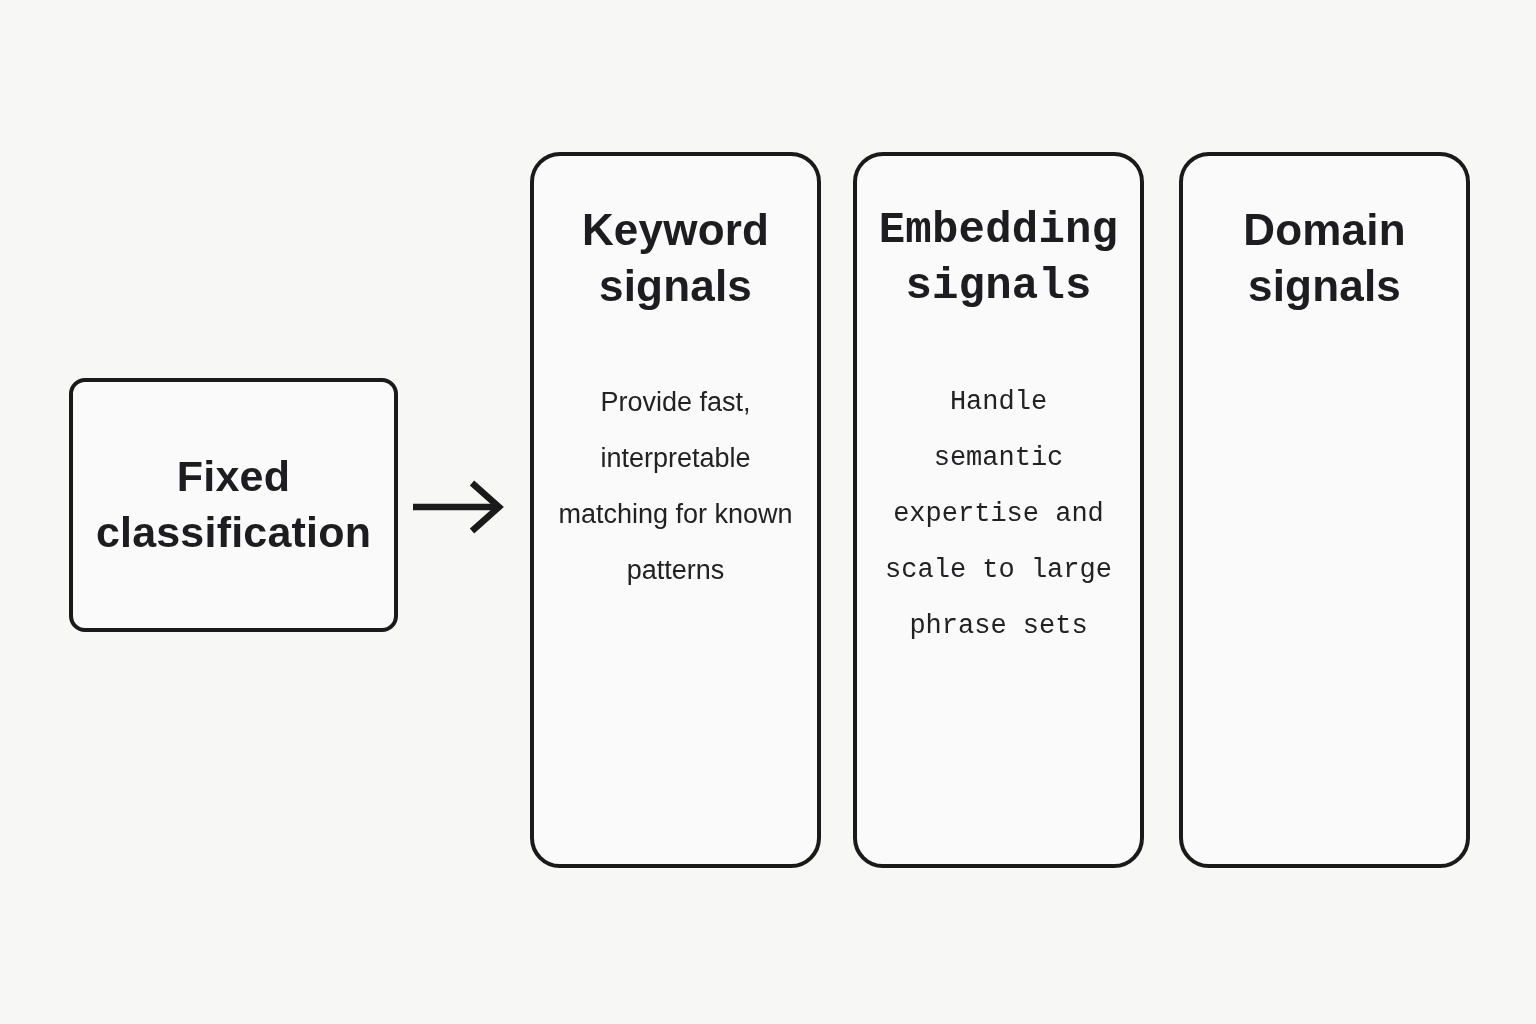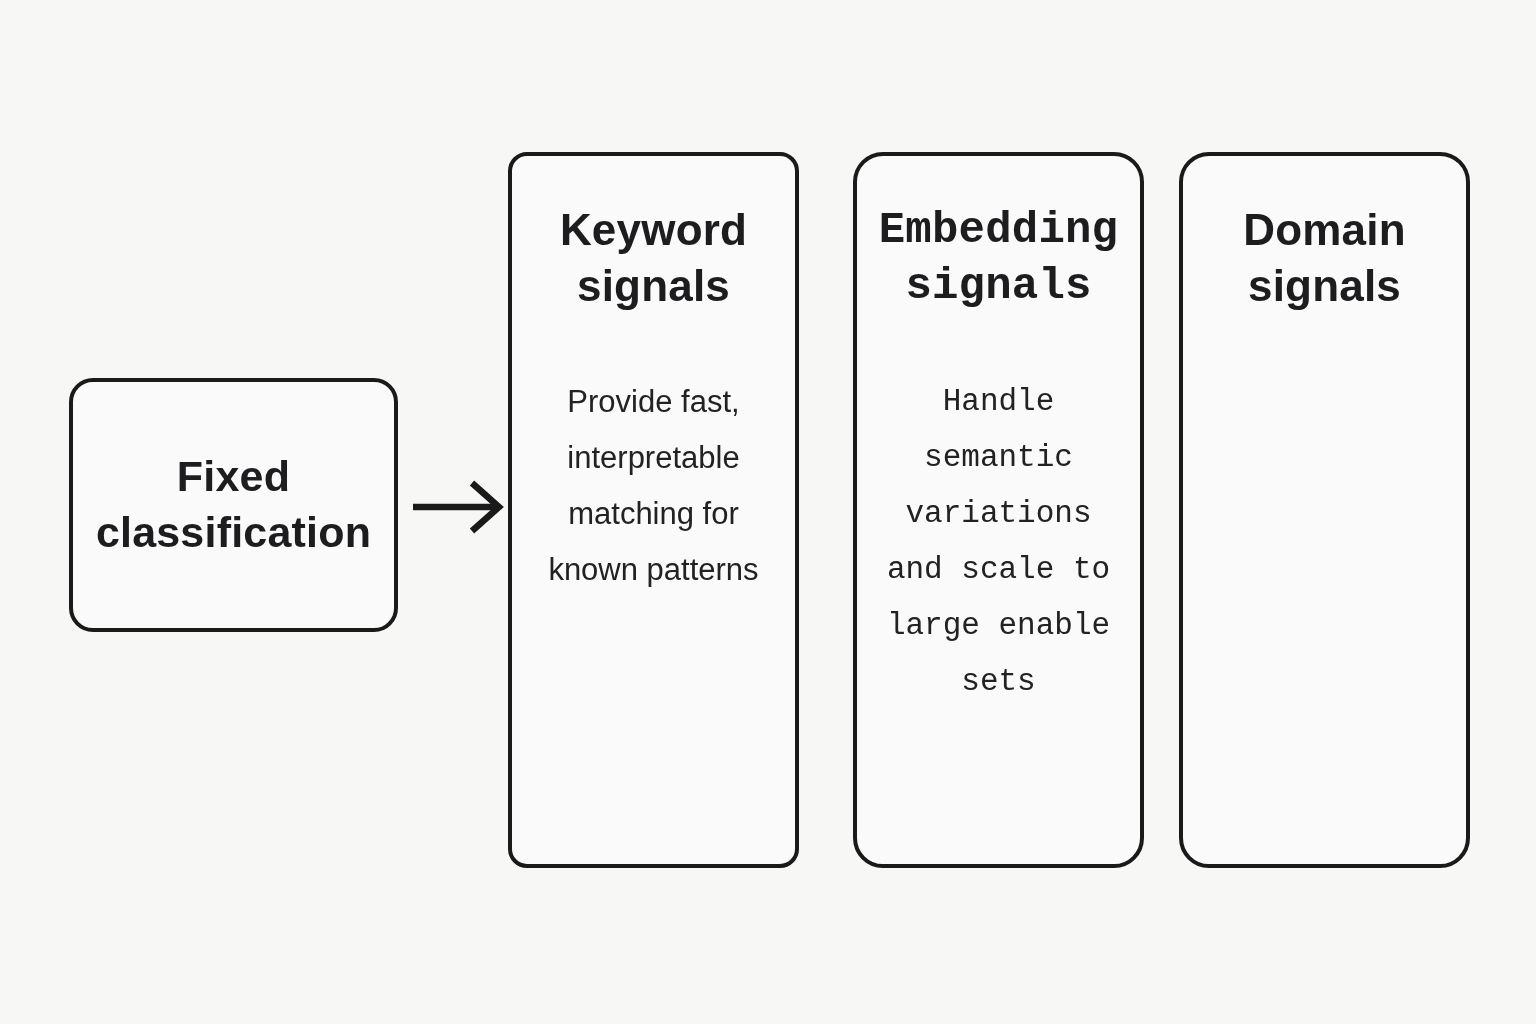--- a/index.html
+++ b/index.html
@@ -20,21 +20,21 @@
   }
   
   .source-box {
     position: absolute;
     left: 69px;
     top: 378px;
     width: 329px;
     height: 254px;
     box-sizing: border-box;
     border: 4px solid #1a1a1a;
-    border-radius: 24px;
+    border-radius: 16px;
     background: #fafafa;
     display: flex;
     align-items: center;
     justify-content: center;
     text-align: center;
   }
   .source-label {
     font-size: 43px;
     font-weight: 700;
     line-height: 1.3;
@@ -54,32 +54,32 @@
     top: 152px;
     width: 291px;
     height: 716px;
     box-sizing: border-box;
     border: 4px solid #1a1a1a;
     border-radius: 30px;
     background: #fafafa;
     text-align: center;
     padding: 46px 20px 0 20px;
   }
-  .card-1 { left: 508px; border-radius: 19px; }
+  .card-1 { left: 530px; }
   .card-2 { left: 853px; font-family: Liberation Mono, monospace; }
   .card-3 { left: 1179px; }
   .card-title {
     font-size: 44px;
     font-weight: 700;
     line-height: 56px;
     letter-spacing: 0.2px;
   }
   .card-body {
     margin-top: 60px;
-    font-size: 31px;
+    font-size: 27px;
     font-weight: 400;
     line-height: 56px;
     color: #222224;
   }
 </style>
 </head>
 <body>
 
 <div class="canvas">
 
@@ -94,20 +94,20 @@
     </svg>
   </div>
 
   <div class="card card-1">
     <div class="card-title">Keyword signals</div>
     <div class="card-body">Provide fast, interpretable matching for known patterns</div>
   </div>
 
   <div class="card card-2">
     <div class="card-title">Embedding signals</div>
-    <div class="card-body">Handle semantic variations and scale to large enable sets</div>
+    <div class="card-body">Handle semantic expertise and scale to large phrase sets</div>
   </div>
 
   <div class="card card-3">
     <div class="card-title">Domain signals</div>
   </div>
 
 </div>
 
 </body></html>

